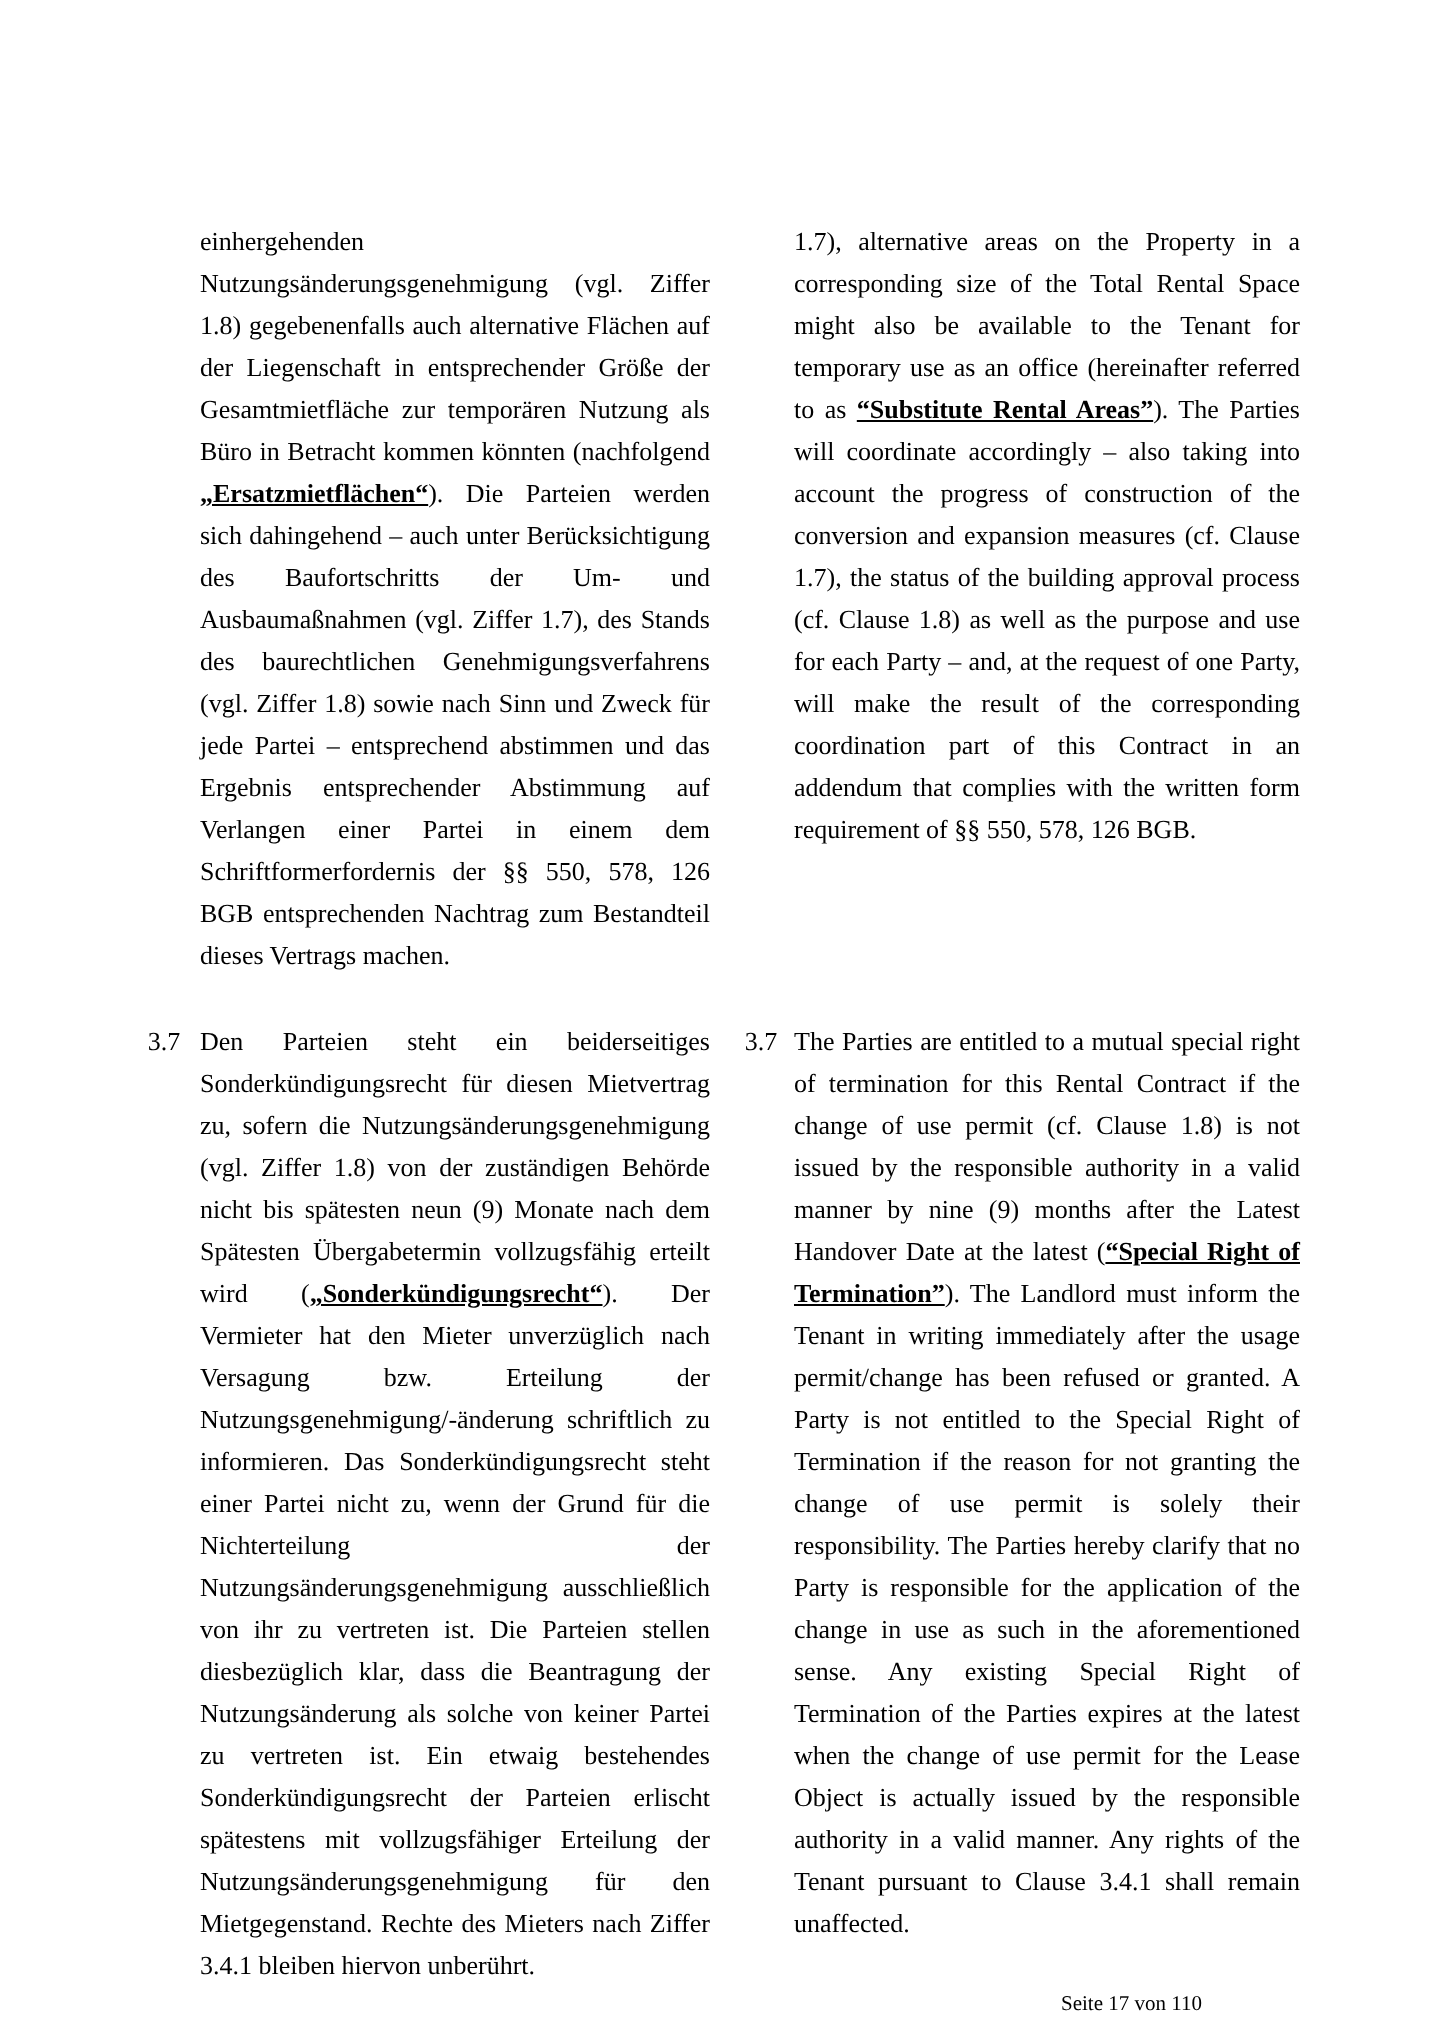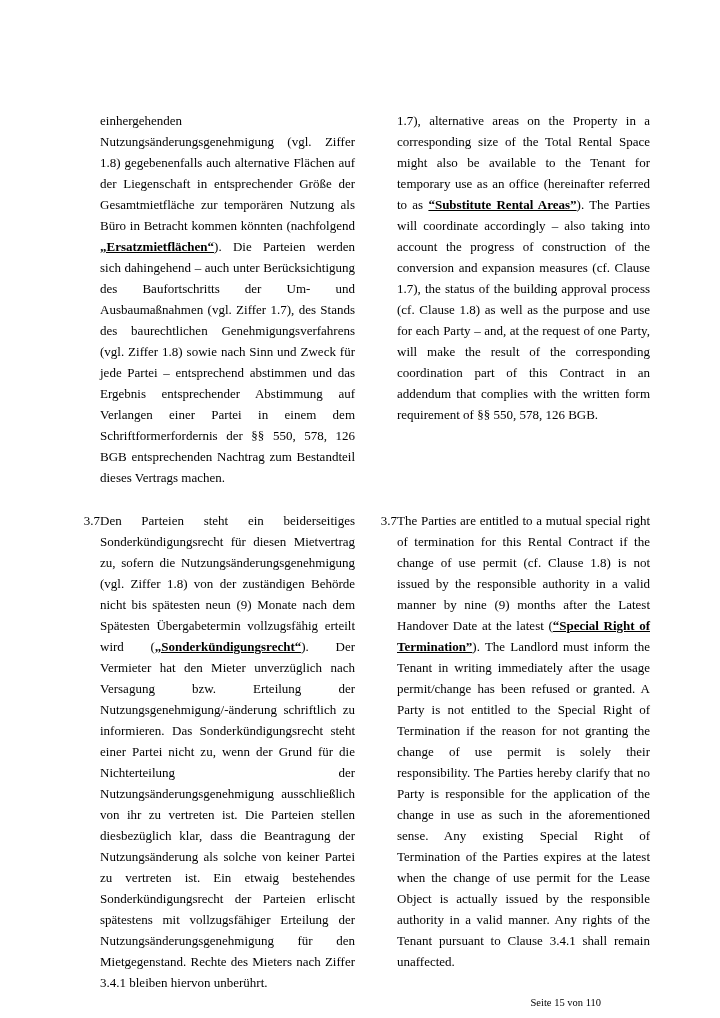--- a/index.html
+++ b/index.html
@@ -29,21 +29,21 @@
     align-items: start;
   }
   .row-continuation {
     min-height: 400px;
   }
   .cell {
     font-size: 13px;
     line-height: 21px;
   }
   .num {
-    text-align: right;
+    text-align: center;
   }
   .text {
     text-align: justify;
     hyphens: auto;
     -webkit-hyphens: auto;
   }
   .text b {
     font-weight: bold;
     text-decoration: underline;
   }
@@ -73,14 +73,14 @@
     <section class="row">
       <div class="cell num">3.7</div>
       <div class="cell text" lang="de"><span>Den Parteien steht ein beiderseitiges Sonderkündigungsrecht für diesen Mietvertrag zu, sofern die Nutzungsänderungsgenehmigung (vgl. Ziffer 1.8) von der zuständigen Behörde nicht bis spätesten neun (9) Monate nach dem Spätesten Übergabetermin vollzugsfähig erteilt wird (</span><b>„Sonderkündigungsrecht“</b><span>). Der Vermieter hat den Mieter unverzüglich nach Versagung bzw. Erteilung der Nutzungsgenehmigung/-änderung schriftlich zu informieren. Das Sonderkündigungsrecht steht einer Partei nicht zu, wenn der Grund für die Nichterteilung der Nutzungsänderungsgenehmigung ausschließlich von ihr zu vertreten ist. Die Parteien stellen diesbezüglich klar, dass die Beantragung der Nutzungsänderung als solche von keiner Partei zu vertreten ist. Ein etwaig bestehendes Sonderkündigungsrecht der Parteien erlischt spätestens mit vollzugsfähiger Erteilung der Nutzungsänderungsgenehmigung für den Mietgegenstand. Rechte des Mieters nach Ziffer 3.4.1 bleiben hiervon unberührt.</span></div>
       <div class="cell"></div>
       <div class="cell num">3.7</div>
       <div class="cell text" lang="en"><span>The Parties are entitled to a mutual special right of termination for this Rental Contract if the change of use permit (cf. Clause 1.8) is not issued by the responsible authority in a valid manner by nine (9) months after the Latest Handover Date at the latest (</span><b>“Special Right of Termination”</b><span>). The Landlord must inform the Tenant in writing immediately after the usage permit/change has been refused or granted. A Party is not entitled to the Special Right of Termination if the reason for not granting the change of use permit is solely their responsibility. The Parties hereby clarify that no Party is responsible for the application of the change in use as such in the aforementioned sense. Any existing Special Right of Termination of the Parties expires at the latest when the change of use permit for the Lease Object is actually issued by the responsible authority in a valid manner. Any rights of the Tenant pursuant to Clause 3.4.1 shall remain unaffected.</span></div>
     </section>
 
   </div>
 
-  <div class="footer">Seite 15 von 110</div>
+  <div class="footer">Seite 17 von 110</div>
 </div>
 
 </body></html>

